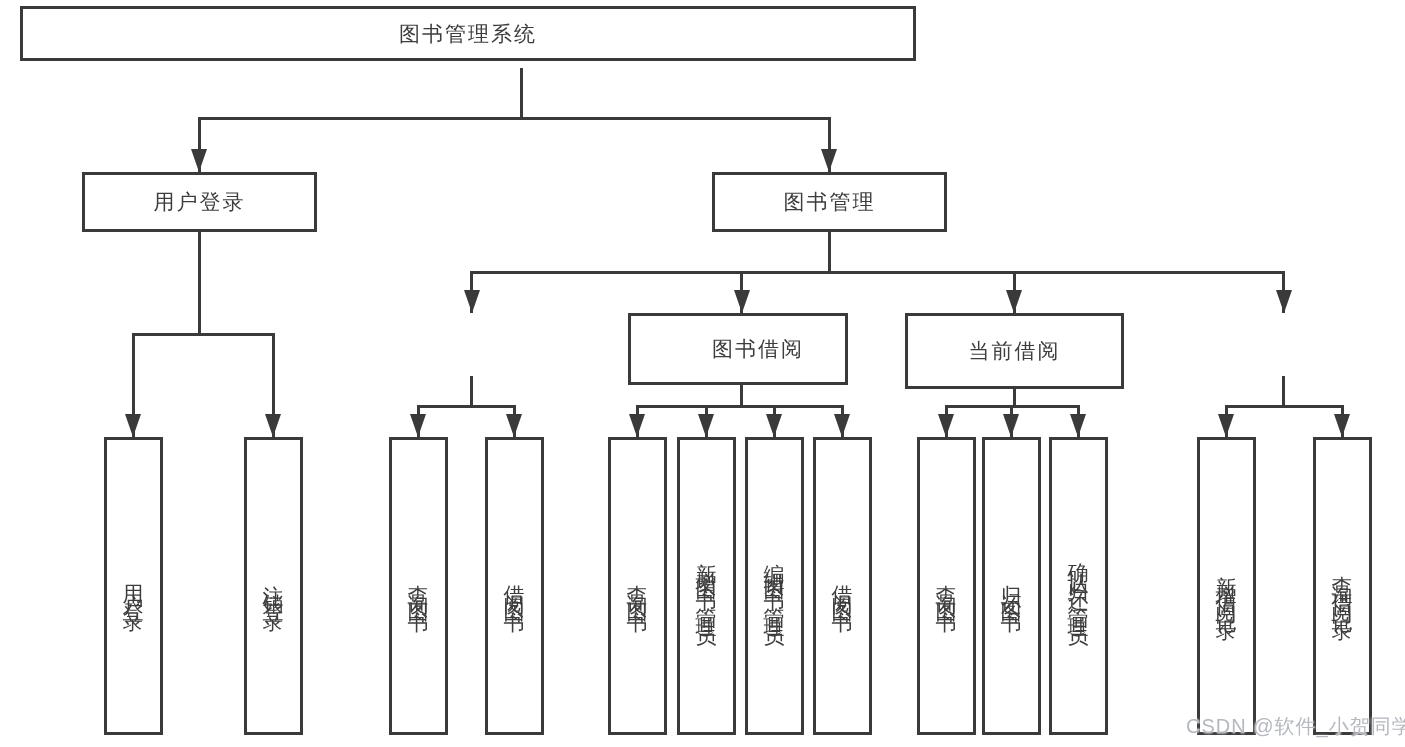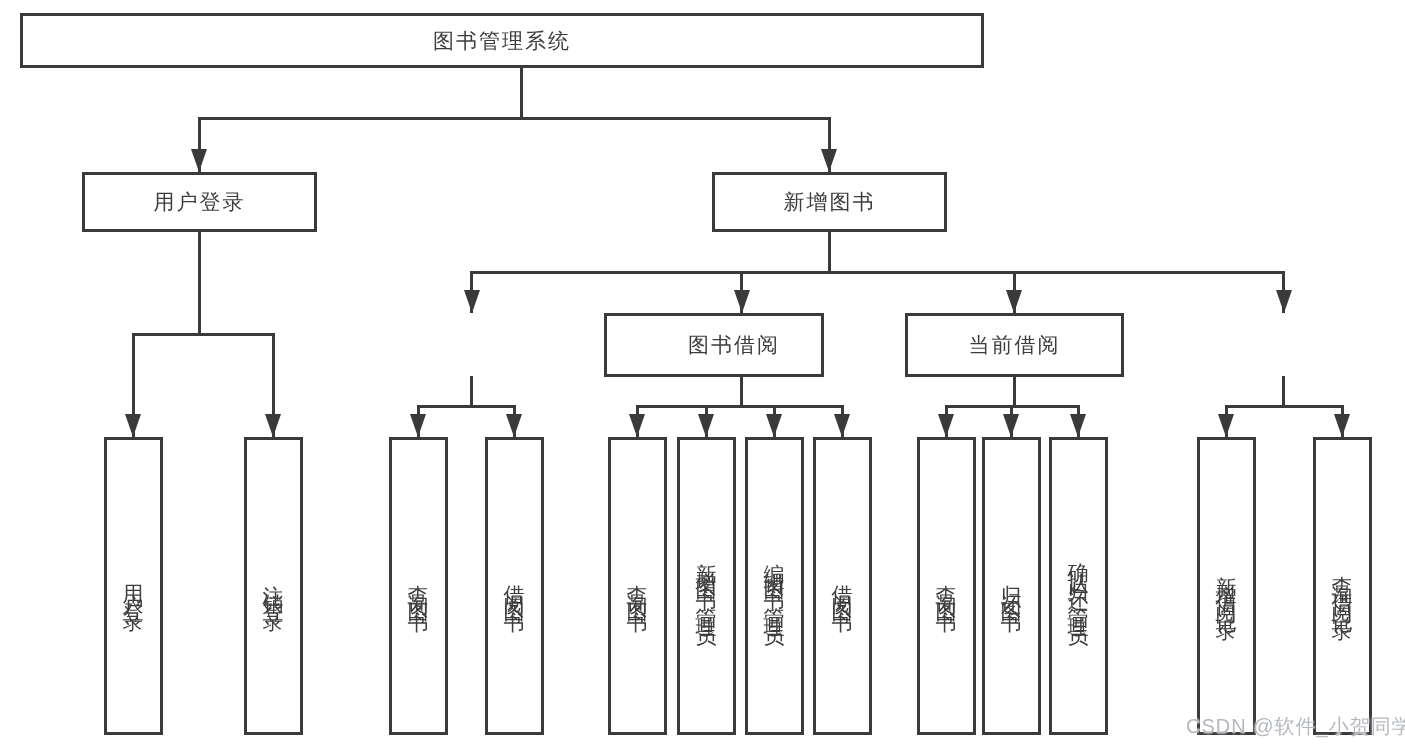--- a/index.html
+++ b/index.html
@@ -26,35 +26,35 @@
     position:absolute;left:1186px;top:713px;z-index:6;
     color:#b4b8bf;font-size:20px;letter-spacing:1px;white-space:nowrap;
     text-shadow:0 0 3px #ffffff,0 0 2px #ffffff;
   }
 </style>
 </head>
 <body>
 
 <div class="page">
 
-  <div class="box hbox" style="left:20px;top:13px;width:964px;height:55px;">
+  <div class="box hbox" style="left:20px;top:6px;width:896px;height:55px;">
     <span>图书管理系统</span>
   </div>
 
   <div class="box hbox" style="left:82px;top:172px;width:235px;height:60px;">
     <span>用户登录</span>
   </div>
   <div class="box hbox" style="left:712px;top:172px;width:235px;height:60px;">
-    <span>新增图书</span>
+    <span>图书管理</span>
   </div>
 
-  <div class="box hbox" style="left:604px;top:313px;width:220px;height:64px;padding-left:40px;">
+  <div class="box hbox" style="left:628px;top:313px;width:220px;height:72px;padding-left:40px;">
     <span>图书借阅</span>
   </div>
-  <div class="box hbox" style="left:905px;top:313px;width:219px;height:64px;text-align:right;">
+  <div class="box hbox" style="left:905px;top:313px;width:219px;height:76px;text-align:right;">
     <span>当前借阅</span>
   </div>
 
   <div class="box vbox" style="left:104px;top:437px;width:59px;height:298px;">
     <span>用户登录</span>
   </div>
   <div class="box vbox" style="left:244px;top:437px;width:59px;height:298px;">
     <span>注销登录</span>
   </div>
   <div class="box vbox" style="left:389px;top:437px;width:59px;height:298px;">

